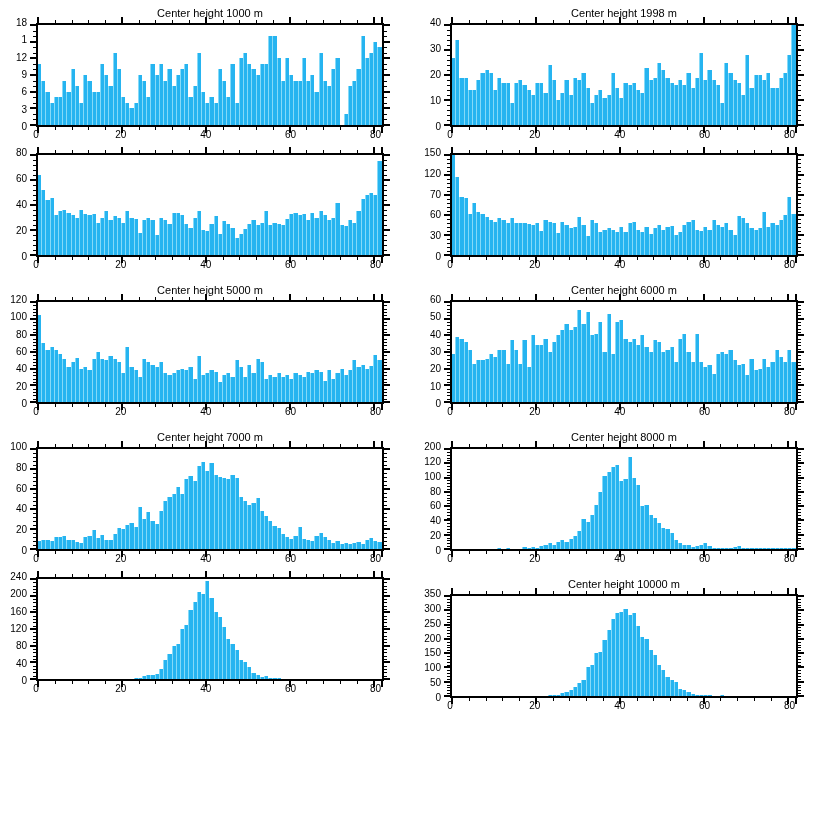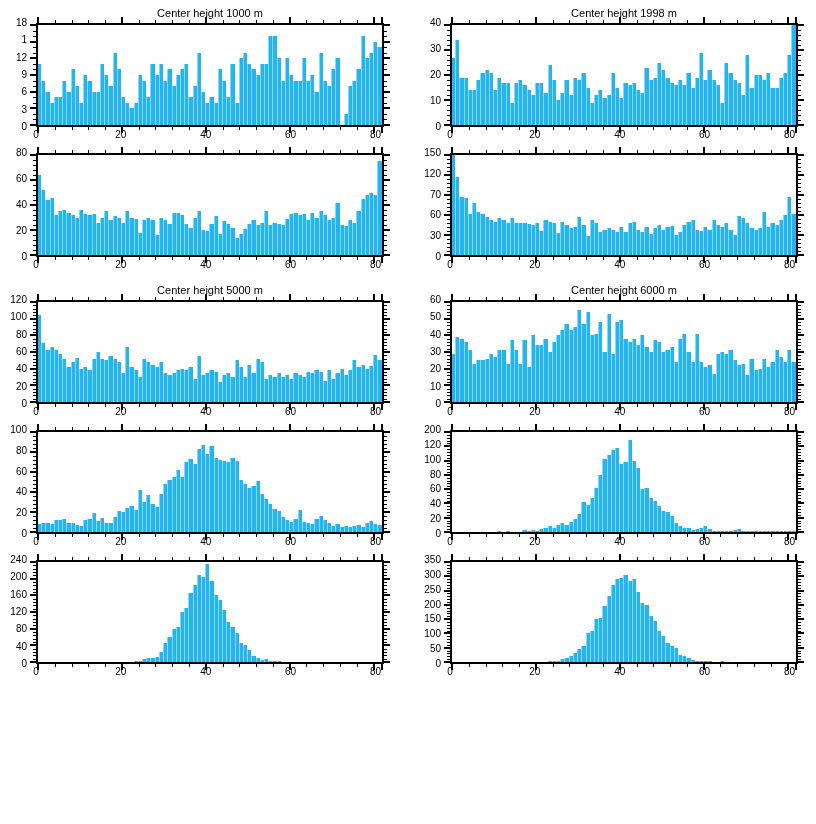--- a/index.html
+++ b/index.html
@@ -1214,20 +1214,21 @@
         </div>
         <div class="xlabels">
           <div class="xlab" style="left: 0%;">0</div>
           <div class="xlab" style="left: 24.3902%;">20</div>
           <div class="xlab" style="left: 48.7805%;">40</div>
           <div class="xlab" style="left: 73.1707%;">60</div>
           <div class="xlab" style="left: 97.561%;">80</div>
         </div>
       </div>
       <div class="panel">
+        <div class="ptitle">Center height 7000 m</div>
         <div class="plotrow">
           <div class="yaxis">
             <div class="ylab" style="top: 100%;">0</div>
             <div class="ylab" style="top: 80%;">20</div>
             <div class="ylab" style="top: 60%;">40</div>
             <div class="ylab" style="top: 40%;">60</div>
             <div class="ylab" style="top: 20%;">80</div>
             <div class="ylab" style="top: 0%;">100</div>
           </div>
           <div class="plotbox">
@@ -1415,20 +1416,21 @@
         </div>
         <div class="xlabels">
           <div class="xlab" style="left: 0%;">0</div>
           <div class="xlab" style="left: 24.3902%;">20</div>
           <div class="xlab" style="left: 48.7805%;">40</div>
           <div class="xlab" style="left: 73.1707%;">60</div>
           <div class="xlab" style="left: 97.561%;">80</div>
         </div>
       </div>
       <div class="panel">
+        <div class="ptitle">Center height 8000 m</div>
         <div class="plotrow">
           <div class="yaxis">
             <div class="ylab" style="top: 100%;">0</div>
             <div class="ylab" style="top: 85.7143%;">20</div>
             <div class="ylab" style="top: 71.4286%;">40</div>
             <div class="ylab" style="top: 57.1429%;">60</div>
             <div class="ylab" style="top: 42.8571%;">80</div>
             <div class="ylab" style="top: 28.5714%;">100</div>
             <div class="ylab" style="top: 14.2857%;">120</div>
             <div class="ylab" style="top: 0%;">200</div>
@@ -1850,20 +1852,21 @@
         </div>
         <div class="xlabels">
           <div class="xlab" style="left: 0%;">0</div>
           <div class="xlab" style="left: 24.3902%;">20</div>
           <div class="xlab" style="left: 48.7805%;">40</div>
           <div class="xlab" style="left: 73.1707%;">60</div>
           <div class="xlab" style="left: 97.561%;">80</div>
         </div>
       </div>
       <div class="panel">
+        <div class="ptitle">Center height 10000 m</div>
         <div class="plotrow">
           <div class="yaxis">
             <div class="ylab" style="top: 100%;">0</div>
             <div class="ylab" style="top: 85.7143%;">50</div>
             <div class="ylab" style="top: 71.4286%;">100</div>
             <div class="ylab" style="top: 57.1429%;">150</div>
             <div class="ylab" style="top: 42.8571%;">200</div>
             <div class="ylab" style="top: 28.5714%;">250</div>
             <div class="ylab" style="top: 14.2857%;">300</div>
             <div class="ylab" style="top: 0%;">350</div>

